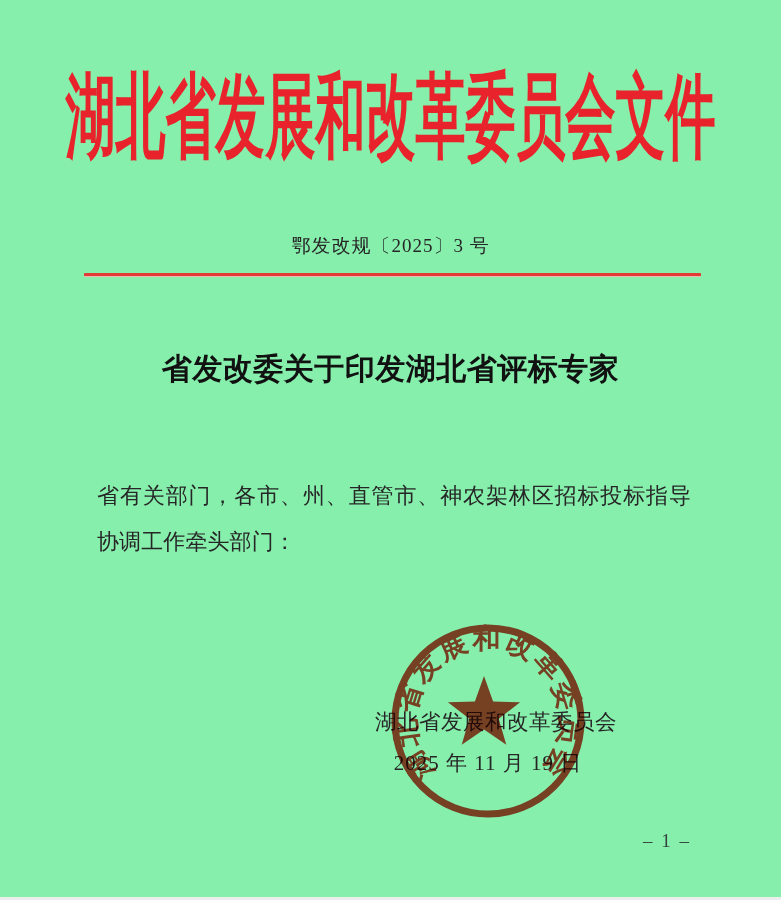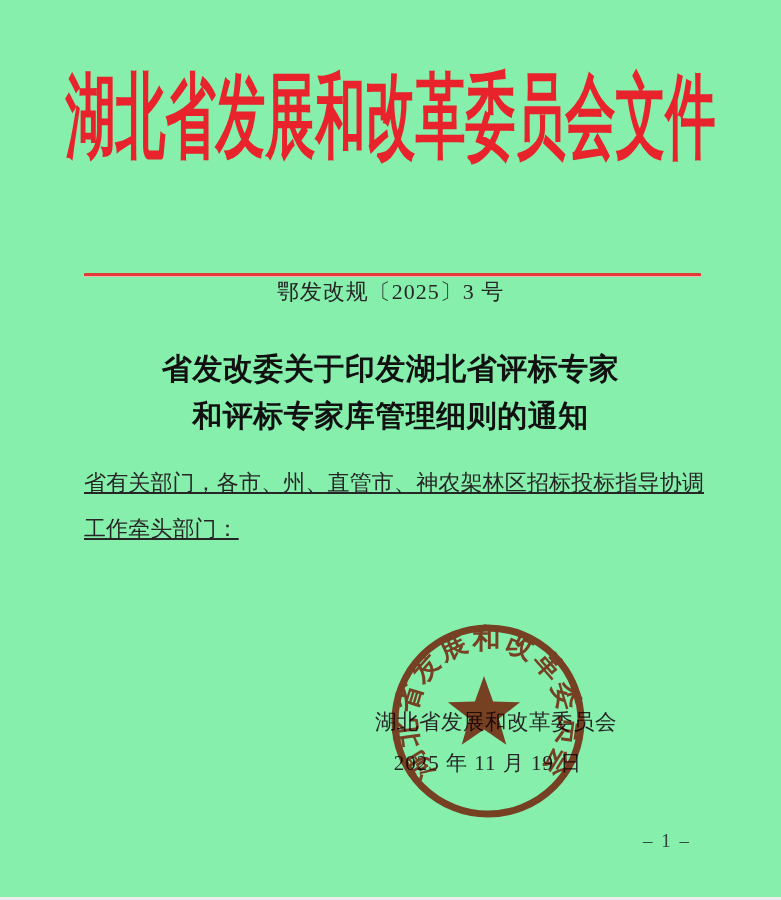--- a/index.html
+++ b/index.html
@@ -29,24 +29,23 @@
     letter-spacing:0px;
     transform:scaleY(1.85);
     transform-origin:center top;
     font-family:"DejaVu Serif","Liberation Serif",serif;
     white-space:nowrap;
   }
   .doc-number{
     position:absolute;
     top:233px;left:0;width:100%;
     text-align:center;
-    font-size:22px;
+    font-size:19px;
     letter-spacing:1px;
     color:var(--text-black);
-    margin-top:44px;
   }
   .red-line{
     position:absolute;
     top:273px;left:84px;
     width:617px;height:4px;
     background:linear-gradient(to bottom, var(--line-red) 0 70%, #f2b5b2 70% 100%);
     border-radius:1px;
   }
   .doc-title{
     position:absolute;
@@ -61,21 +60,21 @@
   .body-text{
     position:absolute;
     top:460px;left:84px;
     width:620px;
     font-size:22px;
     line-height:46px;
     color:var(--text-black);
     text-align:justify;
     letter-spacing:0.1px;
   }
-  .body-text p{margin:0;text-decoration:underline;}
+  .body-text p{margin:13px;}
   .body-text p.indent{text-indent:2em;}
   .signature{
     position:absolute;
     top:707px;left:496px;
     transform:translateX(-50%);
     font-size:21.5px;
     letter-spacing:0.5px;
     color:var(--text-black);
     white-space:nowrap;
     z-index:2;
@@ -132,21 +131,20 @@
 <div class="doc-page">
 
   <div class="header-title">湖北省发展和改革委员会文件</div>
 
   <div class="doc-number">鄂发改规〔2025〕3 号</div>
 
   <div class="red-line"></div>
 
   <div class="doc-title">
     <div>省发改委关于印发湖北省评标专家</div>
-    <div>和评标专家库管理细则的通知</div>
   </div>
 
   <div class="body-text">
     <p>省有关部门，各市、州、直管市、神农架林区招标投标指导协调工作牵头部门：</p>
   </div>
 
   <div class="signature">湖北省发展和改革委员会</div>
 
   <div class="date">2025 年 11 月 19 日</div>
 

